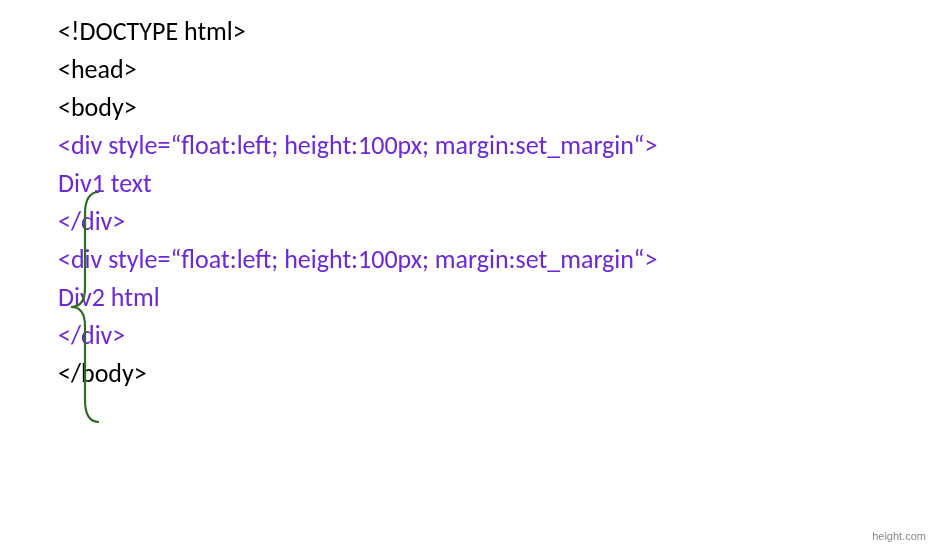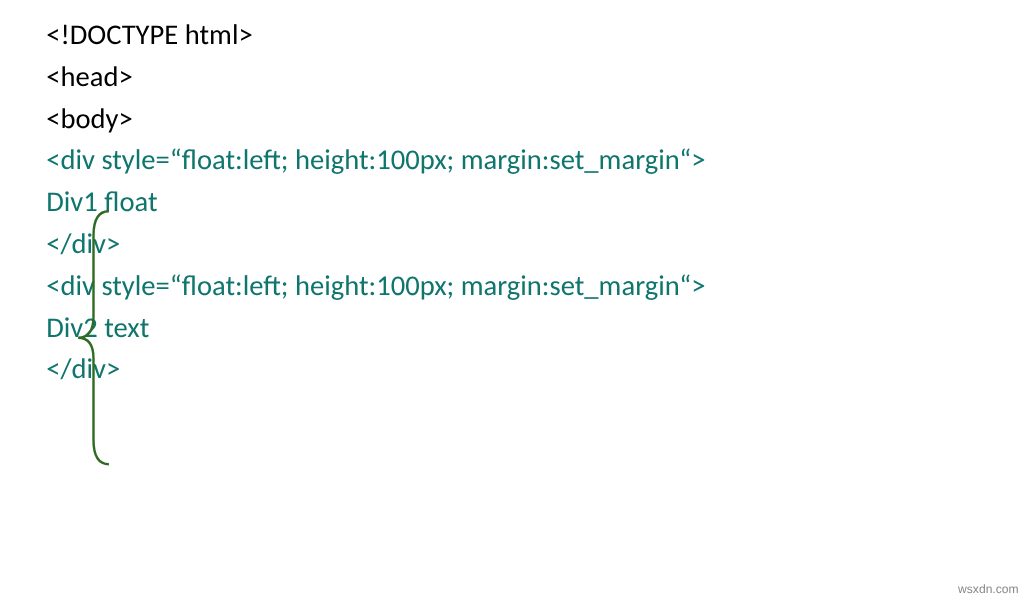--- a/index.html
+++ b/index.html
@@ -7,25 +7,25 @@
     font-family: Calibri, "Segoe UI", Arial, sans-serif;
     font-size: 26px;
     background: #fff;
     color: #000;
     width: 934px;
     height: 560px;
     position: relative;
     padding-top: 12px;
   }
   .code-block {
-    margin-left: 42px;
+    margin-left: 58px;
     line-height: 38px;
   }
   .line { white-space: pre; }
-  .green { color: #0f766e; }
+  .green { color: #6d28d9; }
   .bracket {
     position: absolute;
     left: 65px;
     top: 188px;
     width: 38px;
     height: 238px;
   }
   .bracket svg { display: block; }
   .watermark {
     position: absolute;
@@ -43,20 +43,21 @@
   <svg width="38" height="238" viewBox="0 0 38 238">
     <path d="M 34 4 Q 20 4 20 26 L 20 100 Q 20 119 6 119 Q 20 119 20 138 L 20 212 Q 20 234 34 234" fill="none" stroke="#2f6b22" stroke-width="2.2"></path>
   </svg>
 </div>
 
 <div class="code-block">
   <div class="line">&lt;!DOCTYPE html&gt;</div>
   <div class="line">&lt;head&gt;</div>
   <div class="line">&lt;body&gt;</div>
   <div class="line green">&lt;div style=“float:left; height:100px; margin:set_margin“&gt;</div>
-  <div class="line green">Div1 float</div>
+  <div class="line green">Div1 text</div>
   <div class="line green">&lt;/div&gt;</div>
   <div class="line green">&lt;div style=“float:left; height:100px; margin:set_margin“&gt;</div>
-  <div class="line green">Div2 text</div>
+  <div class="line green">Div2 html</div>
   <div class="line green">&lt;/div&gt;</div>
+  <div class="line">&lt;/body&gt;</div>
 </div>
 
-<div class="watermark">wsxdn.com</div>
+<div class="watermark">height.com</div>
 
 </body></html>

